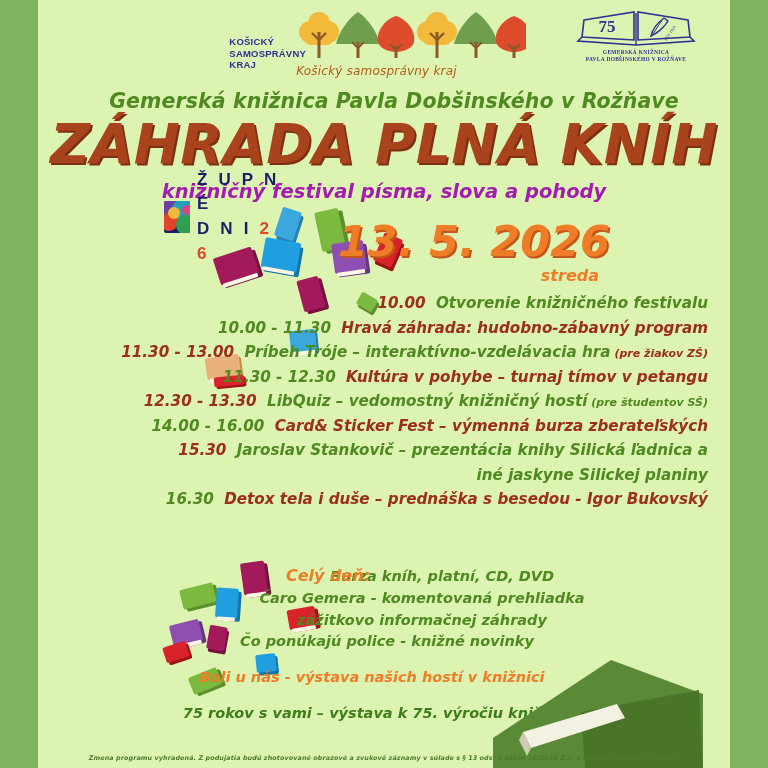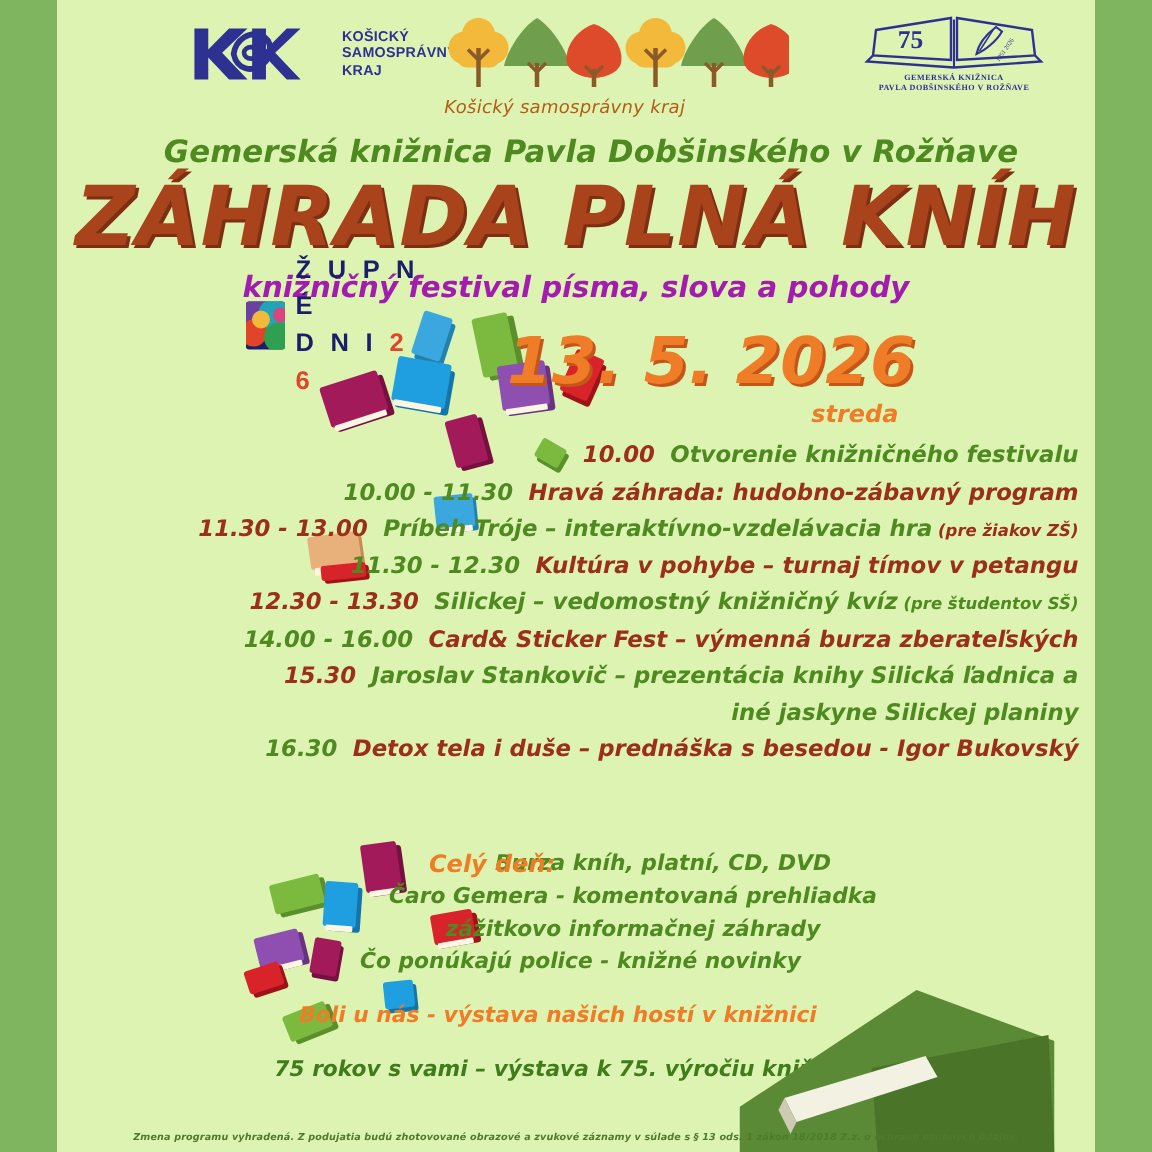--- a/index.html
+++ b/index.html
@@ -13,21 +13,21 @@
     background:#7fb55e;
     overflow:hidden;
   }
   .sheet{
     position:absolute;left:38px;top:0;width:692px;height:768px;
     background:#ddf3b2;
     overflow:hidden;
   }
 
   
-  .ksk-logo{position:absolute;left:88px;top:12px;width:180px;height:48px;display:flex;align-items:center;gap:24px;}
+  .ksk-logo{position:absolute;left:88px;top:12px;width:180px;height:48px;display:flex;align-items:flex-end;gap:24px;flex-direction:column;}
   .ksk-mark{width:78px;height:40px;}
   .ksk-text{font-family:"Liberation Sans",sans-serif;font-weight:bold;font-size:9.5px;line-height:1.22;color:#2e3192;letter-spacing:.2px;}
 
   .trees{position:absolute;left:258px;top:6px;width:230px;height:56px;}
 
   .gem-logo{position:absolute;left:518px;top:4px;width:160px;height:60px;text-align:center;}
   .gem-logo svg{display:block;margin:0 auto;}
   .gem-cap{font-family:"Liberation Serif",serif;font-size:5.4px;color:#2e3192;letter-spacing:.35px;line-height:1.25;margin-top:1px;font-weight:bold;}
 
   
@@ -50,21 +50,21 @@
   .zupne-words .num{color:#e0452a;}
 
   
   .date{position:absolute;right:120px;top:216px;
     font-family:"DejaVu Sans",sans-serif;font-weight:bold;font-style:italic;font-size:43px;color:#ef7c26;
     text-shadow:2px 2px 0 #c4561a;letter-spacing:0px;}
   .weekday{position:absolute;right:131px;top:266px;
     font-family:"DejaVu Sans",sans-serif;font-weight:bold;font-style:italic;font-size:16px;color:#ef7c26;}
 
   
-  .program{position:absolute;left:48px;right:11px;top:292px;}
+  .program{position:absolute;left:48px;right:22px;top:292px;}
   .prow{display:block;text-align:right;margin-bottom:2px;white-space:nowrap;
     font-family:"DejaVu Sans",sans-serif;font-weight:bold;font-style:italic;font-size:15.2px;line-height:1.48;}
   .t-green{color:#4e8a1f;}
   .t-red{color:#9b2f17;}
   .small{font-size:11px;}
   .prow .time{margin-right:5px;}
 
   .cont{display:block;text-align:right;white-space:nowrap;
     font-family:"DejaVu Sans",sans-serif;font-weight:bold;font-style:italic;font-size:15.2px;line-height:1.48;margin-bottom:2px;}
 
@@ -247,21 +247,21 @@
       <div class="prow">
         <span class="time t-green">10.00 - 11.30</span><span class="t-red"> Hravá záhrada: hudobno-zábavný program</span><span class="small t-red"></span>
       </div>
       <div class="prow">
         <span class="time t-red">11.30 - 13.00</span><span class="t-green"> Príbeh Tróje – interaktívno-vzdelávacia hra</span><span class="small t-red"> (pre žiakov ZŠ)</span>
       </div>
       <div class="prow">
         <span class="time t-green">11.30 - 12.30</span><span class="t-red"> Kultúra v pohybe – turnaj tímov v petangu</span><span class="small t-red"></span>
       </div>
       <div class="prow">
-        <span class="time t-red">12.30 - 13.30</span><span class="t-green"> Silickej – vedomostný knižničný kvíz</span><span class="small t-green"> (pre študentov SŠ)</span>
+        <span class="time t-red">12.30 - 13.30</span><span class="t-green"> LibQuiz – vedomostný knižničný hostí</span><span class="small t-green"> (pre študentov SŠ)</span>
       </div>
       <div class="prow">
         <span class="time t-green">14.00 - 16.00</span><span class="t-red"> Card&amp; Sticker Fest – výmenná burza zberateľských</span>
       </div>
       <div class="prow">
         <span class="time t-red">15.30</span><span class="t-green"> Jaroslav Stankovič – prezentácia knihy Silická ľadnica a</span>
       </div>
       <div class="cont t-green">iné jaskyne Silickej planiny</div>
       <div class="prow">
         <span class="time t-green">16.30</span><span class="t-red"> Detox tela i duše – prednáška s besedou  - Igor Bukovský</span>

